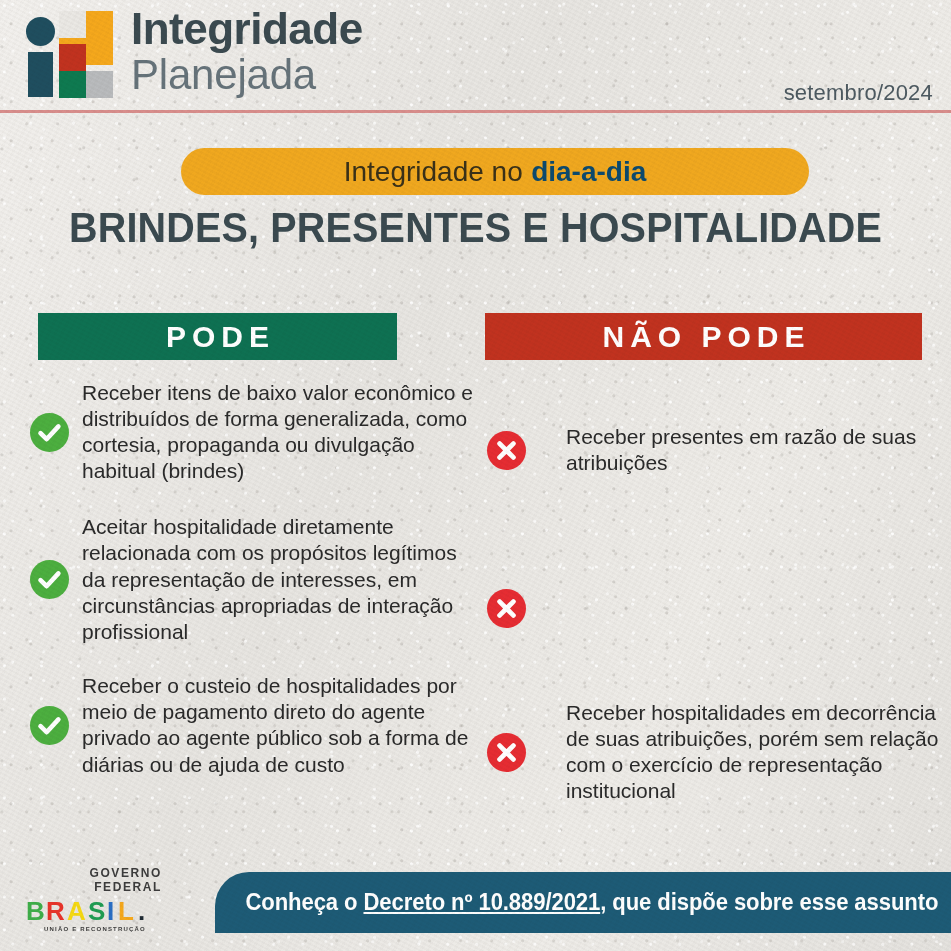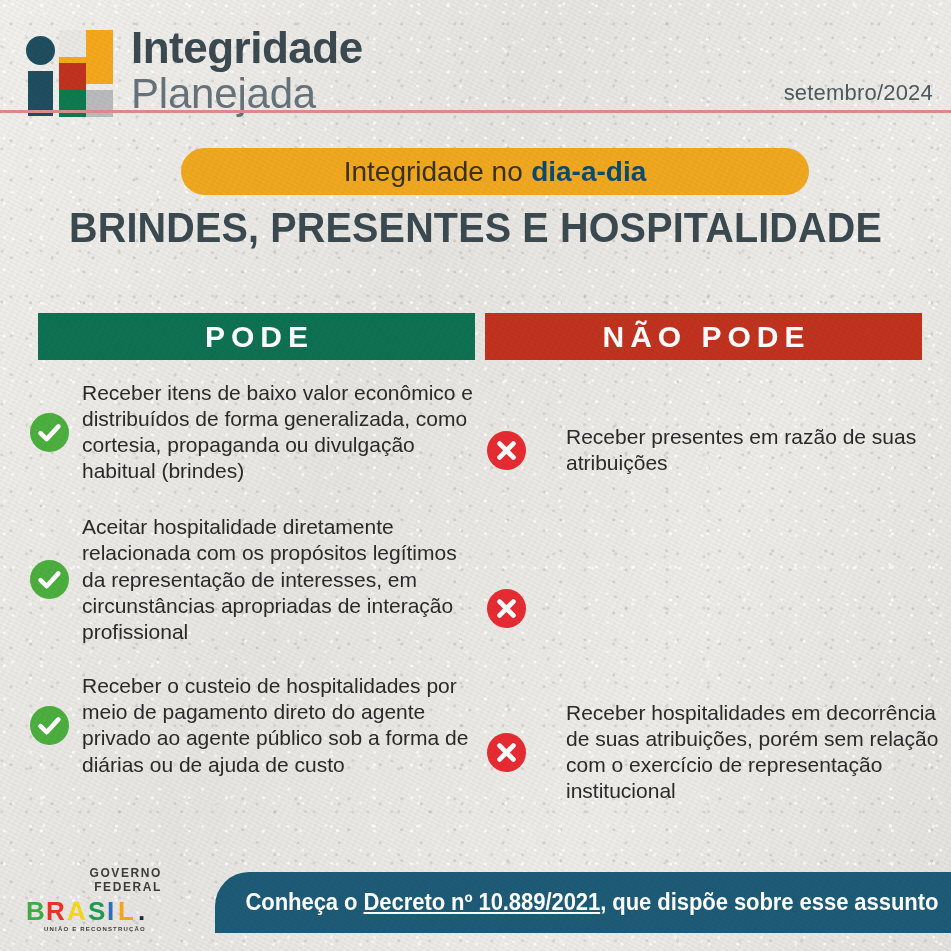--- a/index.html
+++ b/index.html
@@ -55,21 +55,21 @@
   
   .header {
     position: absolute;
     left: 0; top: 0;
     width: 951px;
     height: 113px;
   }
 
   .brand-lockup {
     position: absolute;
-    left: 17px; top: 24px;
+    left: 17px; top: 5px;
     display: flex;
     align-items: center;
     gap: 16px;
   }
 
   
   .logo-mark {
     position: relative;
     width: 98px;
     height: 92px;
@@ -188,21 +188,21 @@
     align-items: center;
     justify-content: center;
     color: #ffffff;
     font-size: 30px;
     font-weight: 700;
     letter-spacing: 6px;
     text-indent: 6px;
   }
   .col-head.pode {
     left: 38px;
-    width: 437px;
+    width: 359px;
     background: #0e7152;
   }
   .col-head.nao-pode {
     left: 485px;
     width: 437px;
     background: #c1321f;
   }
 
   .col {
     position: absolute;

